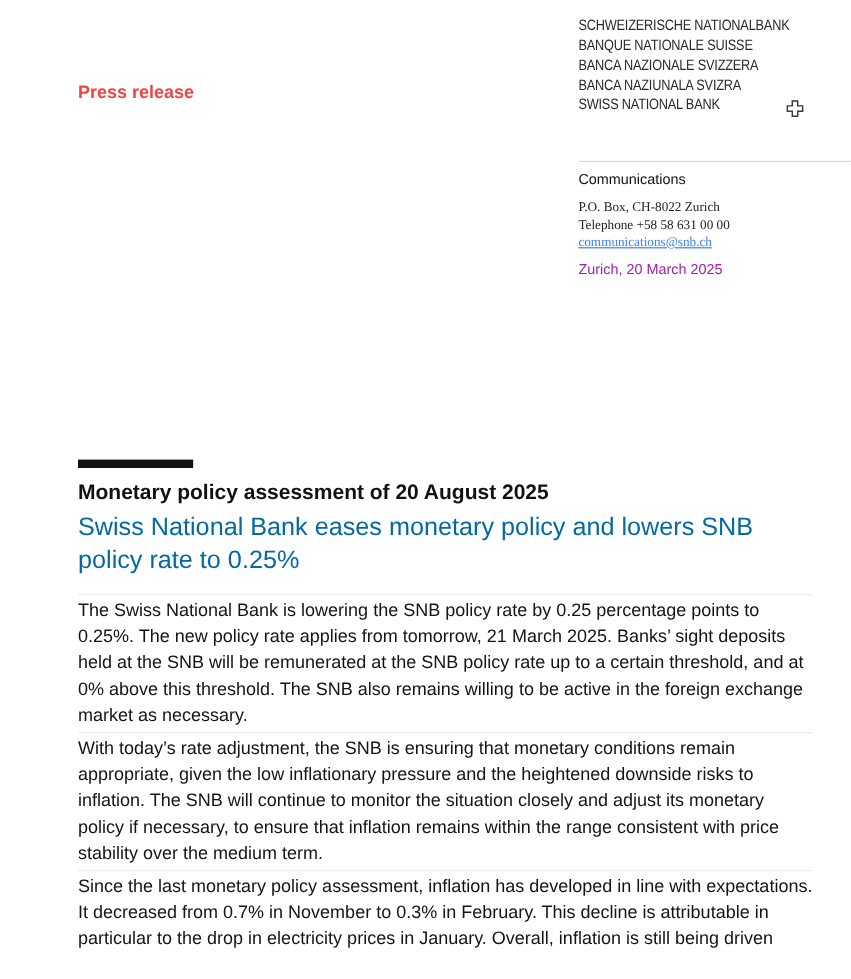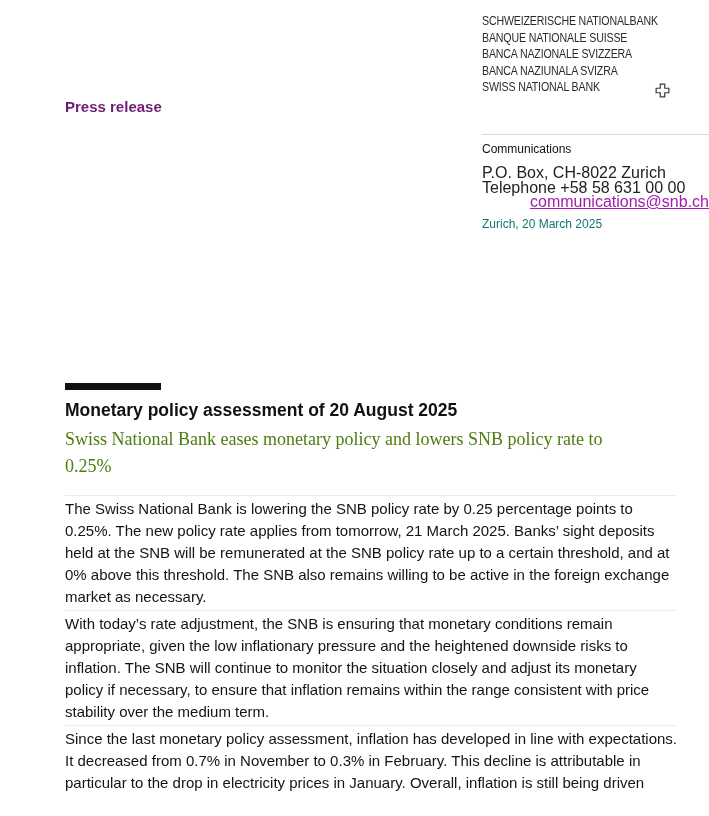--- a/index.html
+++ b/index.html
@@ -34,24 +34,24 @@
     top: 83px;
     width: 15px;
     height: 15px;
   }
   .swiss-cross svg { display: block; width: 15px; height: 15px; }
 
   
   .press-release-label {
     position: absolute;
     left: 65px;
-    top: 98px;
+    top: 69px;
     font-size: 15px;
     font-weight: bold;
-    color: #701a75;
+    color: #ef4444;
   }
 
   
   .header-divider {
     position: absolute;
     left: 482px;
     top: 134px;
     width: 227px;
     height: 1px;
     background: #d9d9d9;
@@ -61,36 +61,36 @@
     left: 482px;
     top: 142px;
     font-size: 12px;
     font-weight: normal;
     color: #111;
   }
   .contact-block {
     position: absolute;
     left: 482px;
     top: 166px;
-    font-size: 16px;
+    font-size: 11px;
     line-height: 14.5px;
     color: #222;
+    font-family: Liberation Serif, serif;
   }
   .contact-email {
-    color: #a21caf;
+    color: #3b82f6;
     text-decoration: underline;
     cursor: pointer;
-    margin-left: 48px;
   }
   .dateline {
     position: absolute;
     left: 482px;
     top: 217px;
     font-size: 12px;
-    color: #0f766e;
+    color: #a21caf;
   }
 
   
   .main {
     position: absolute;
     left: 65px;
     top: 383px;
     width: 612px;
   }
   .title-rule {
@@ -102,25 +102,25 @@
     margin-top: 9px;
     font-size: 17.5px;
     line-height: 22px;
     font-weight: bold;
     color: #111;
     font-family: "Liberation Sans", sans-serif;
   }
   .article-subtitle {
     margin-top: 5px;
     max-width: 580px;
-    font-size: 18px;
+    font-size: 21px;
     line-height: 27px;
     font-weight: normal;
-    color: #4d7c0f;
-    font-family: Liberation Serif, serif;
+    color: #0369a1;
+    font-family: Liberation Sans, sans-serif;
   }
   .hairline {
     height: 1px;
     background: #ececec;
     margin: 1px 0;
   }
   .hairline.first { margin-top: 15px; }
   .body-paragraph {
     font-family: Liberation Sans, sans-serif;
     font-size: 15px;

